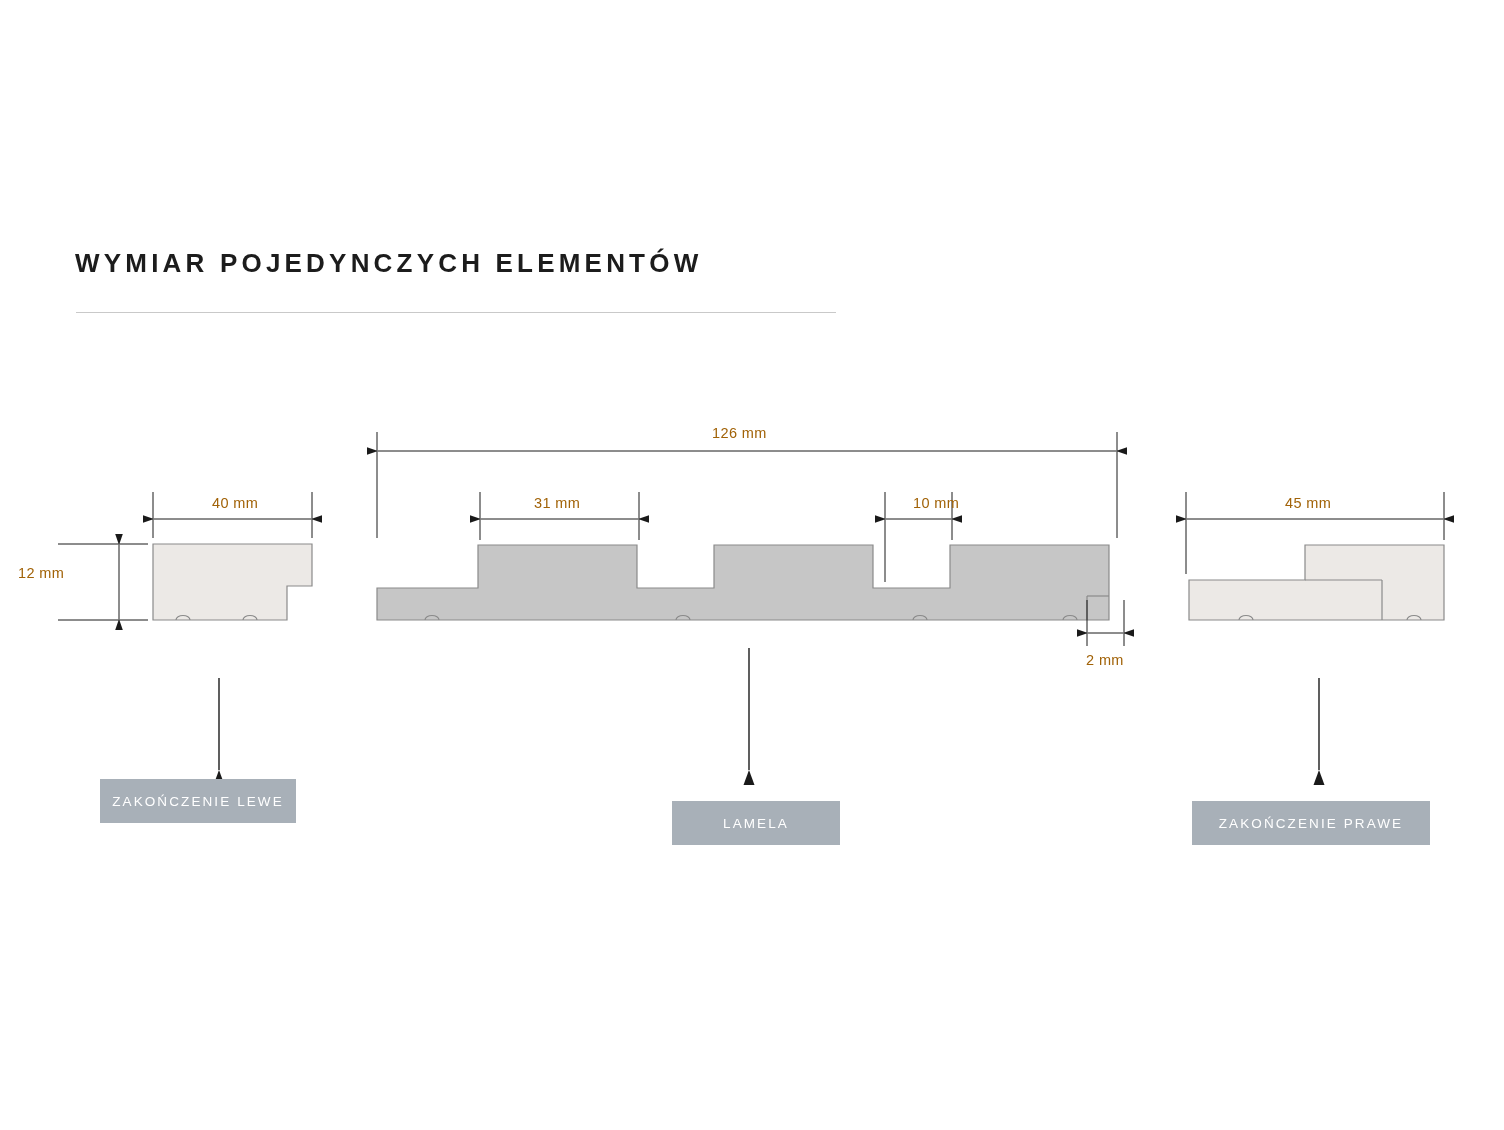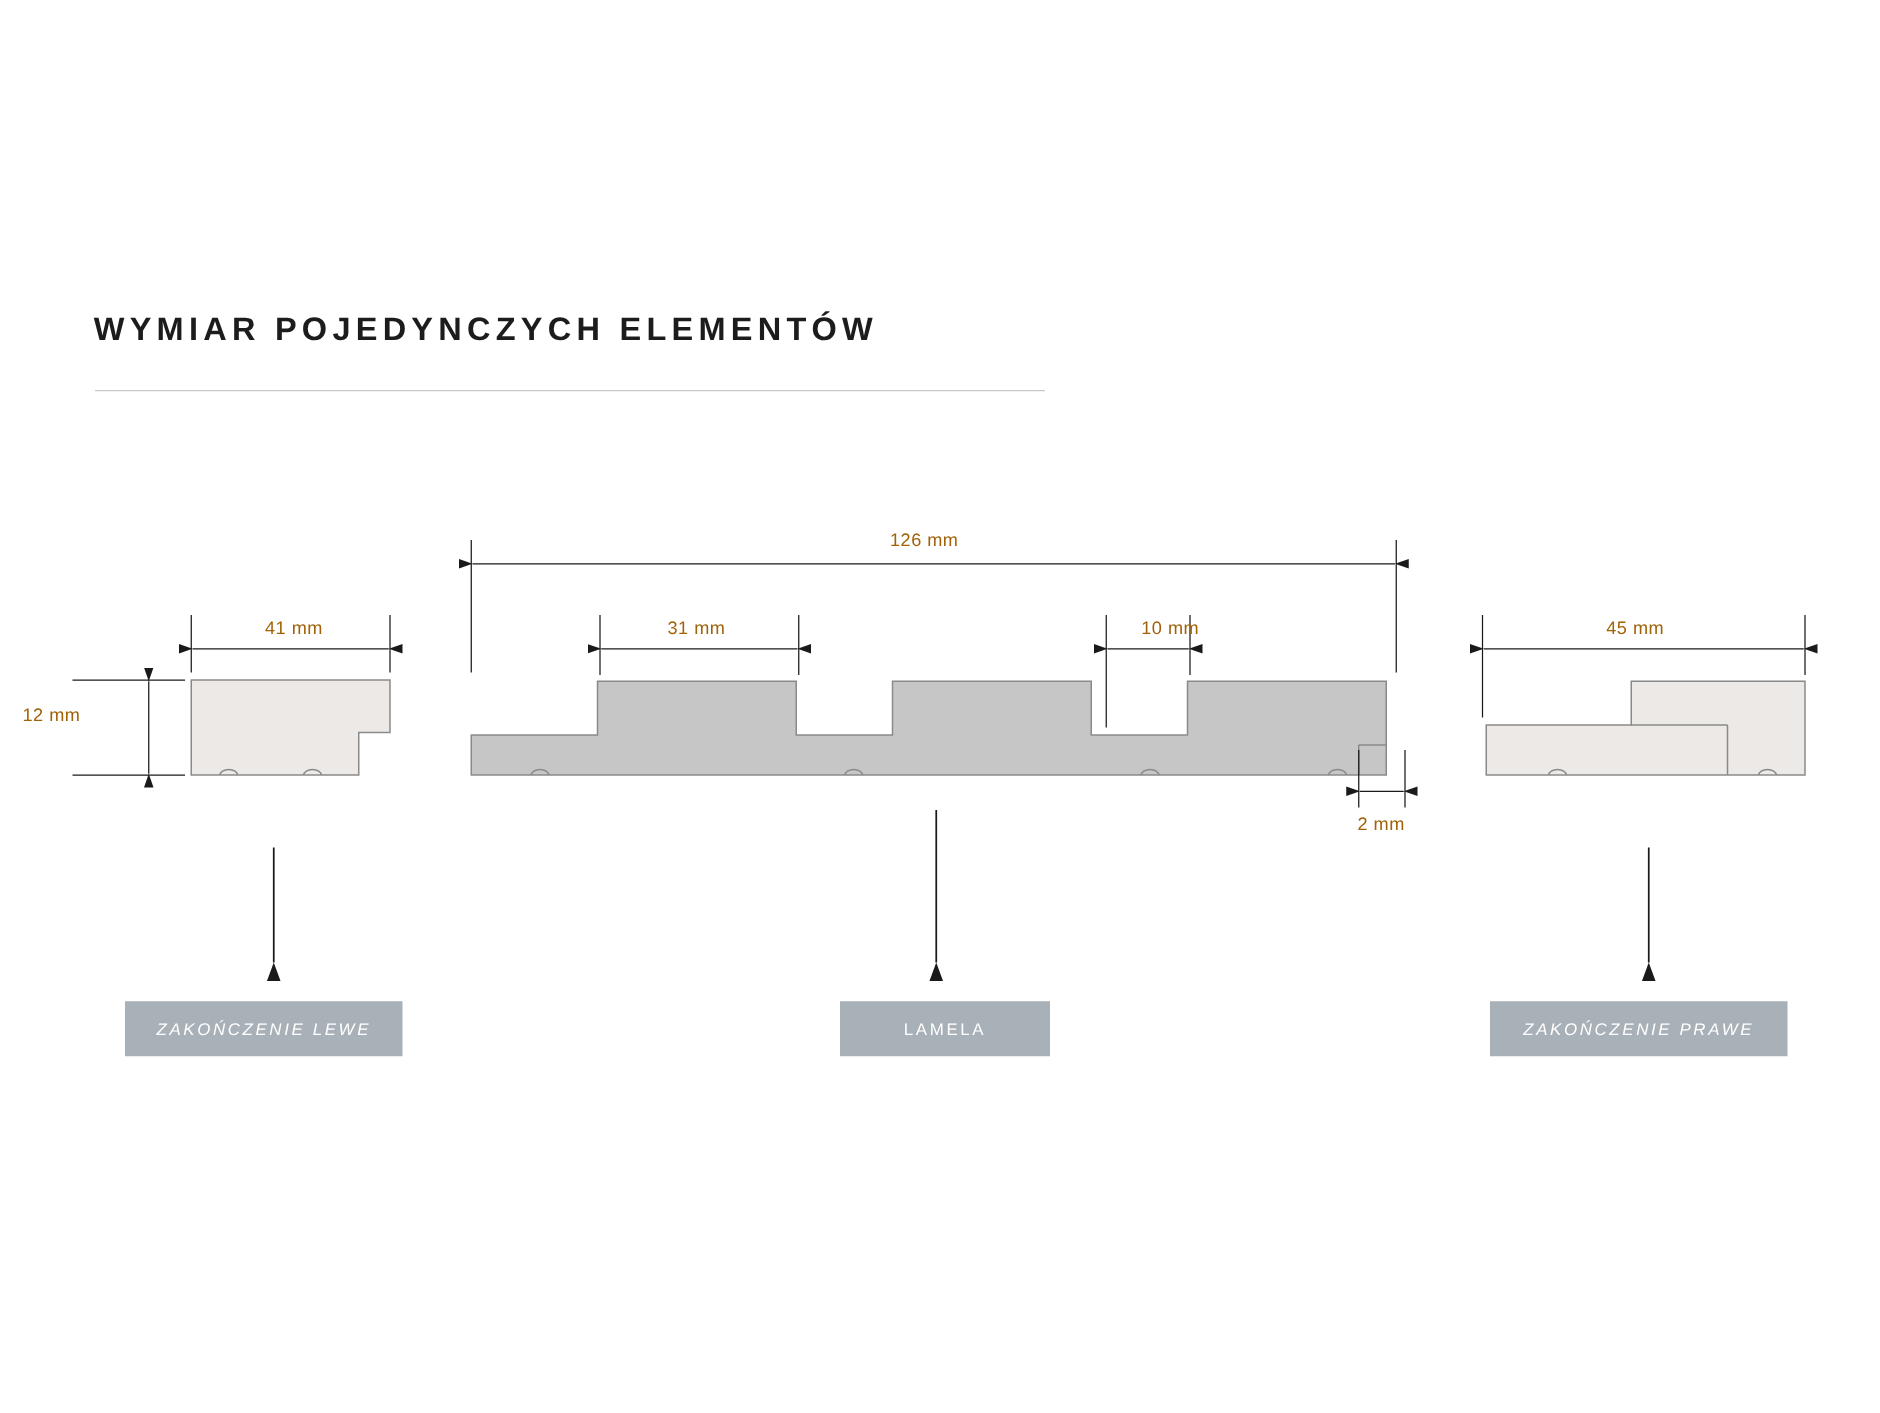--- a/index.html
+++ b/index.html
@@ -48,23 +48,23 @@
     height: 44px;
     background: #a8b0b8;
     display: flex;
     align-items: center;
     justify-content: center;
     color: #ffffff;
     font-size: 13.5px;
     letter-spacing: 2.1px;
     white-space: nowrap;
   }
-  #label-left  { left: 100px;  top: 801px; width: 222px; font-style: italic; }
+  #label-left  { left: 100px;  top: 779px; width: 196px; }
   #label-mid   { left: 672px;  top: 801px; width: 168px; }
-  #label-right { left: 1192px; top: 801px; width: 238px; font-style: italic; }
+  #label-right { left: 1192px; top: 801px; width: 238px; }
 
   .dim-text {
     position: absolute;
     font-size: 14.5px;
     letter-spacing: 0.4px;
     color: #a16207;
     white-space: nowrap;
   }
 </style>
 </head>
@@ -171,21 +171,21 @@
     <line x1="219" y1="678" x2="219" y2="770" stroke="#1a1a1a" stroke-width="1.4" marker-end="url(#arrBig)"></line>
   </g>
   <g>
     <line x1="749" y1="648" x2="749" y2="770" stroke="#1a1a1a" stroke-width="1.4" marker-end="url(#arrBig)"></line>
   </g>
   <g>
     <line x1="1319" y1="678" x2="1319" y2="770" stroke="#1a1a1a" stroke-width="1.4" marker-end="url(#arrBig)"></line>
   </g>
 </svg>
 
-<div class="dim-text" style="left:212px; top:495px;">41 mm</div>
+<div class="dim-text" style="left:212px; top:495px;">40 mm</div>
 <div class="dim-text" style="left:18px; top:565px;">12 mm</div>
 <div class="dim-text" style="left:712px; top:425px;">126 mm</div>
 <div class="dim-text" style="left:534px; top:495px;">31 mm</div>
 <div class="dim-text" style="left:897px; top:495px;margin-left:16px;">10 mm</div>
 <div class="dim-text" style="left:1086px; top:652px;">2 mm</div>
 <div class="dim-text" style="left:1285px; top:495px;">45 mm</div>
 
 <div class="label-box" id="label-left">ZAKOŃCZENIE LEWE</div>
 <div class="label-box" id="label-mid">LAMELA</div>
 <div class="label-box" id="label-right">ZAKOŃCZENIE PRAWE</div>

